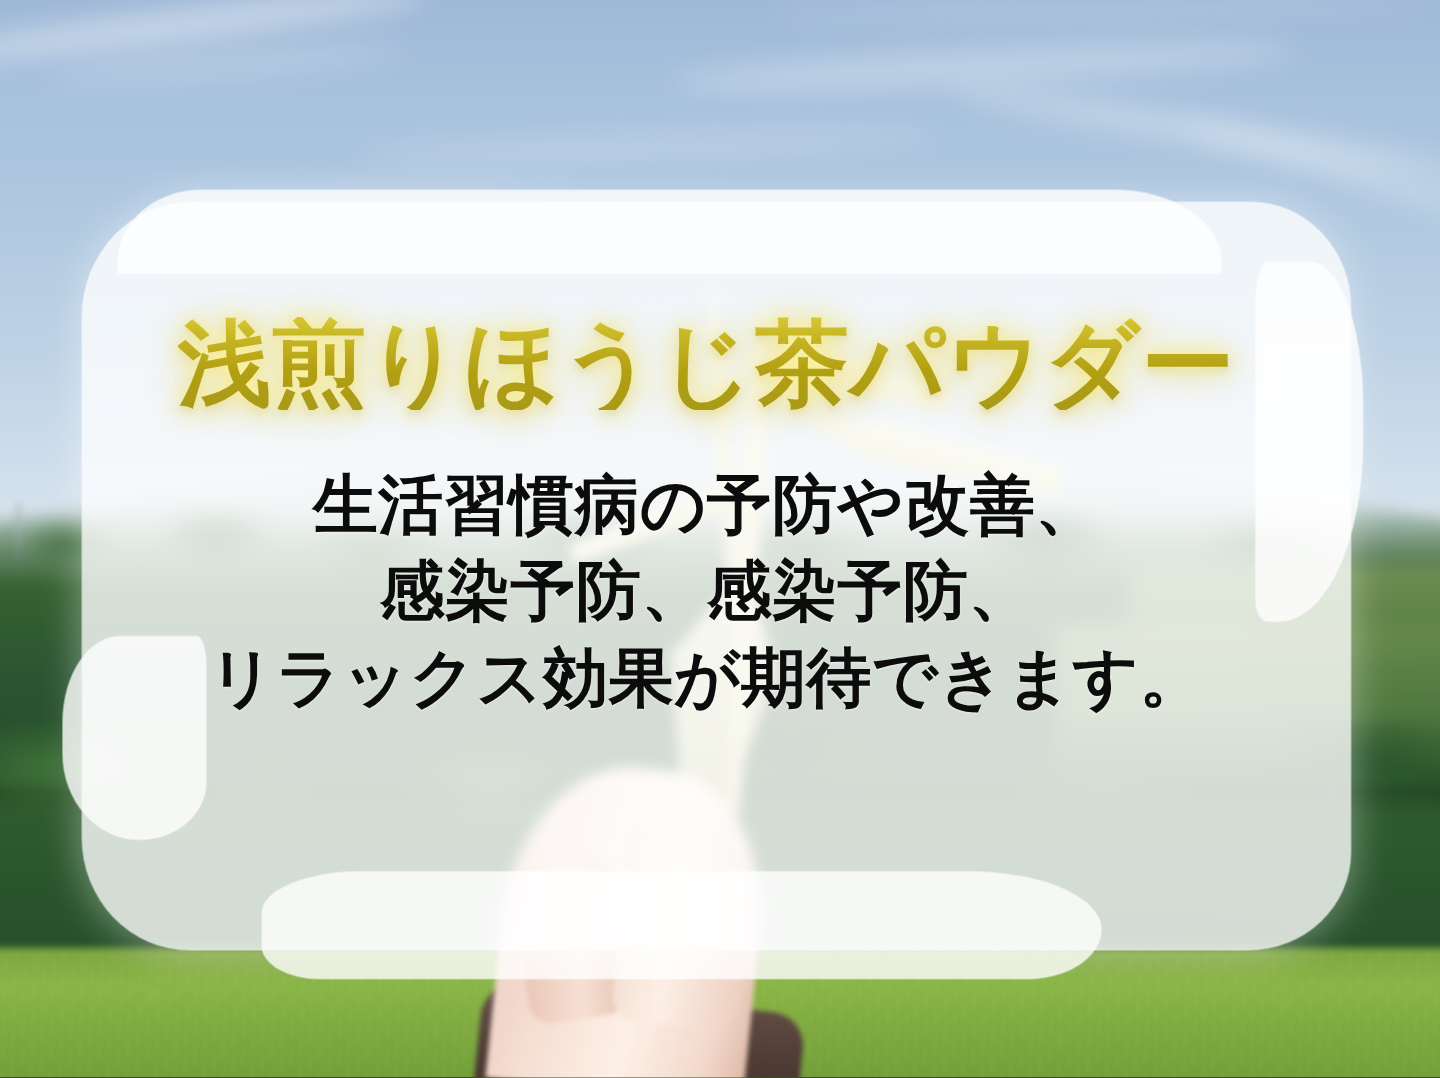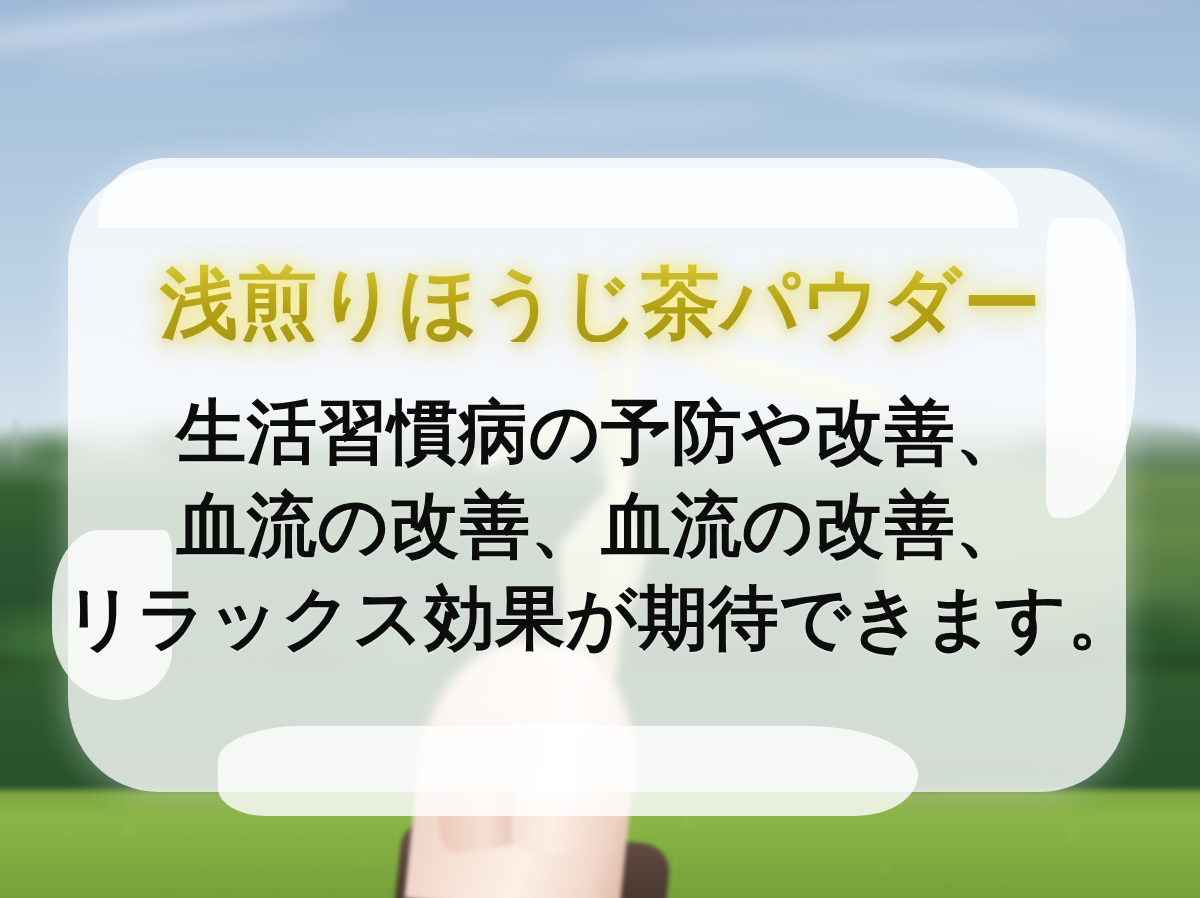--- a/index.html
+++ b/index.html
@@ -285,21 +285,21 @@
     left: 30px; top: -10px;
     width: 920px; height: 70px;
     background: rgba(255,255,255,0.80);
     border-radius: 70px 90px 0 0 / 60px 60px 0 0;
     z-index: 1;
   }
 
   
   .text-layer {
     position: absolute;
-    left: 72px; top: 168px;
+    left: 60px; top: 168px;
     width: 1058px; height: 624px;
     z-index: 5;
     display: flex;
     flex-direction: column;
     align-items: center;
   }
 
   .headline {
     margin-top: 96px;
     font-size: 78px;
@@ -314,21 +314,21 @@
     -webkit-text-fill-color: transparent;
     filter: drop-shadow(0 0 7px rgba(255, 243, 150, 0.95))
             drop-shadow(0 0 16px rgba(255, 246, 170, 0.7))
             drop-shadow(0 3px 3px rgba(140, 120, 20, 0.28));
   }
 
   .body-text {
     margin-top: 44px;
     text-align: center;
     color: #0c0c0c;
-    font-size: 70px;
+    font-size: 54px;
     font-weight: 700;
     line-height: 1.33;
     letter-spacing: 0.5px;
     text-shadow: 0 1px 2px rgba(255,255,255,0.55);
   }
   .body-text .ln { display: block; white-space: nowrap; }
 </style>
 </head>
 <body>
 
@@ -377,19 +377,19 @@
     <div class="card-nibble-b"></div>
     <div class="card-nibble-a"></div>
   </div>
 
   <div class="text-layer">
 
     <div class="headline">浅煎りほうじ茶パウダー</div>
 
     <div class="body-text">
       <span class="ln">生活習慣病の予防や改善、</span>
-      <span class="ln">血流の改善、血流の改善、</span>
+      <span class="ln">感染予防、感染予防、</span>
       <span class="ln">リラックス効果が期待できます。</span>
     </div>
 
   </div>
 
 </div>
 
 </body></html>

